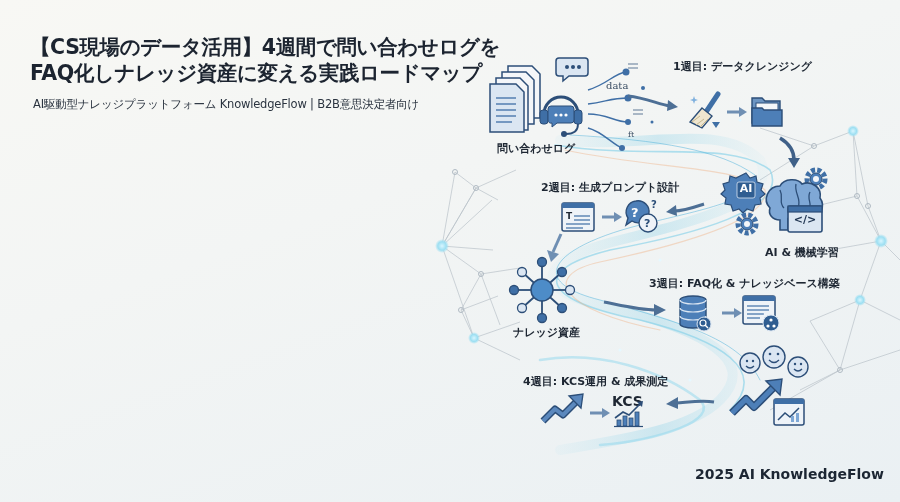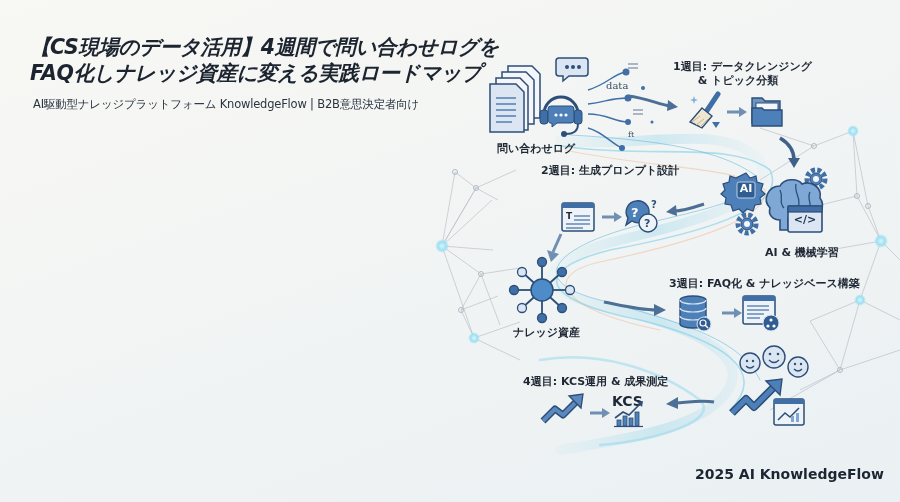--- a/index.html
+++ b/index.html
@@ -5,21 +5,21 @@
   html, body { margin:0; padding:0; }
   body {
     width:900px; height:502px; overflow:hidden; position:relative;
     background: linear-gradient(160deg, #f8f8f4 0%, #f3f5f4 40%, #eaf0f3 100%);
     font-family: "DejaVu Sans", "Liberation Sans", sans-serif;
     color:#1e2733;
   }
   .abs { position:absolute; }
   .title {
     left:30px; top:34px; font-weight:bold; font-size:20.5px; line-height:26px;
-    color:#1c2430; letter-spacing:-0.4px; white-space:nowrap;font-style:italic;
+    color:#1c2430; letter-spacing:-0.4px; white-space:nowrap;
   }
   .subtitle {
     left:33px; top:97px; font-size:11.5px; color:#2b3440; white-space:nowrap; letter-spacing:-0.2px;
   }
   .footer {
     left:695px; top:466px; font-weight:bold; font-size:14px; color:#1c2633; white-space:nowrap;
   }
   .step-label {
     font-weight:bold; font-size:11px; color:#1e2733; white-space:nowrap; text-align:center; line-height:14px;
   }
@@ -149,21 +149,20 @@
 <div class="abs" style="left:606px;top:80px;font-family:'DejaVu Serif',serif;font-size:10px;color:#3a4d63;">data</div>
 <div class="abs" style="left:628px;top:130px;font-family:'DejaVu Serif',serif;font-size:8px;color:#3a4d63;">ft</div>
 
 <svg width="50" height="24" style="left:628px;top:92px;">
   <path d="M0 4 C18 6 30 12 42 14" fill="none" stroke="#4d6f95" stroke-width="3"></path>
   <path d="M40 8 L50 15 L39 19z" fill="#4d6f95"></path>
 </svg>
 
 <div class="abs step-label" style="left:665px;top:60px;width:130px;margin-left:8px;">
   <div>1週目: データクレンジング</div>
-  <div>&amp; トピック分類</div>
 </div>
 <svg width="36" height="40" style="left:688px;top:92px;">
   <path d="M30 2 L18 20" stroke="#3f6fa6" stroke-width="5" stroke-linecap="round"></path>
   <path d="M14 16 L24 24 L14 36 L2 30z" fill="#efe6cf" stroke="#2c4e78" stroke-width="1.4"></path>
   <path d="M4 30 l8 -6 M8 33 l8 -6 M12 35 l8 -8" stroke="#c6b78f" stroke-width="1"></path>
   <path d="M24 30 l8 0 l-4 6z" fill="#3f6fa6"></path>
   <path d="M6 4 l1 3 l3 1 l-3 1 l-1 3 l-1 -3 l-3 -1 l3 -1z" fill="#7fb0de"></path>
 </svg>
 <svg width="20" height="10" style="left:727px;top:107px;">
   <path d="M0 5 H14" stroke="#6f8fb3" stroke-width="3"></path>
@@ -203,21 +202,21 @@
   <rect x="1" y="1" width="34" height="6" fill="#3f6fa6" stroke="#2c4e78" stroke-width="1.2"></rect>
 </svg>
 <div class="abs" style="left:792px;top:213px;width:26px;text-align:center;font-weight:bold;font-size:11px;color:#1e3350;">&lt;/&gt;</div>
 <div class="abs node-label" style="left:765px;top:245px;">AI &amp; 機械学習</div>
 
 <svg width="40" height="16" style="left:664px;top:202px;">
   <path d="M40 2 C28 6 20 9 10 9" fill="none" stroke="#4d6f95" stroke-width="3"></path>
   <path d="M12 3 L2 10 L13 14z" fill="#4d6f95"></path>
 </svg>
 
-<div class="abs step-label" style="left:541px;top:164px;">2週目: 生成プロンプト設計</div>
+<div class="abs step-label" style="left:541px;top:181px;">2週目: 生成プロンプト設計</div>
 <svg width="34" height="30" style="left:561px;top:202px;">
   <rect x="1" y="1" width="32" height="28" rx="2" fill="#eef3f8" stroke="#2c4e78" stroke-width="1.5"></rect>
   <rect x="1" y="1" width="32" height="5" fill="#3f6fa6"></rect>
   <text x="5" y="17" font-family="DejaVu Sans, sans-serif" font-weight="bold" font-size="9" fill="#1e2733">T</text>
   <g stroke="#3f6fa6" stroke-width="1.2">
       <line x1="13" y1="14" x2="29" y2="14"></line>
       <line x1="13" y1="18" x2="29" y2="18"></line>
       <line x1="5" y1="22" x2="29" y2="22"></line>
       <line x1="5" y1="26" x2="22" y2="26"></line>
     </g>
@@ -261,21 +260,21 @@
       <circle cx="60" cy="56" r="4.5" fill="#3f6fa6"></circle>
   </g>
 </svg>
 <div class="abs node-label" style="left:513px;top:325px;">ナレッジ資産</div>
 
 <svg width="64" height="20" style="left:604px;top:298px;">
   <path d="M0 4 C20 8 36 12 52 12" fill="none" stroke="#4d6f95" stroke-width="3"></path>
   <path d="M50 6 L62 12 L50 18z" fill="#4d6f95"></path>
 </svg>
 
-<div class="abs step-label" style="left:649px;top:277px;margin-left:20px;">3週目: FAQ化 &amp; ナレッジベース構築</div>
+<div class="abs step-label" style="left:649px;top:277px;">3週目: FAQ化 &amp; ナレッジベース構築</div>
 <svg width="36" height="40" style="left:678px;top:294px;">
   <g fill="#4d7fb8" stroke="#2c4e78" stroke-width="1.4">
     <path d="M2 6 a13 4 0 0 1 26 0 v24 a13 4 0 0 1 -26 0z"></path>
   </g>
   <path d="M2 6 a13 4 0 0 0 26 0 M2 14 a13 4 0 0 0 26 0 M2 22 a13 4 0 0 0 26 0" fill="none" stroke="#dbe6f2" stroke-width="1.2"></path>
   <circle cx="26" cy="30" r="7" fill="#2f5d91" stroke="#dbe6f2" stroke-width="1"></circle>
   <circle cx="25" cy="29" r="3" fill="none" stroke="#fff" stroke-width="1.2"></circle>
   <line x1="27" y1="31" x2="30" y2="34" stroke="#fff" stroke-width="1.4"></line>
 </svg>
 <svg width="20" height="10" style="left:722px;top:308px;">

